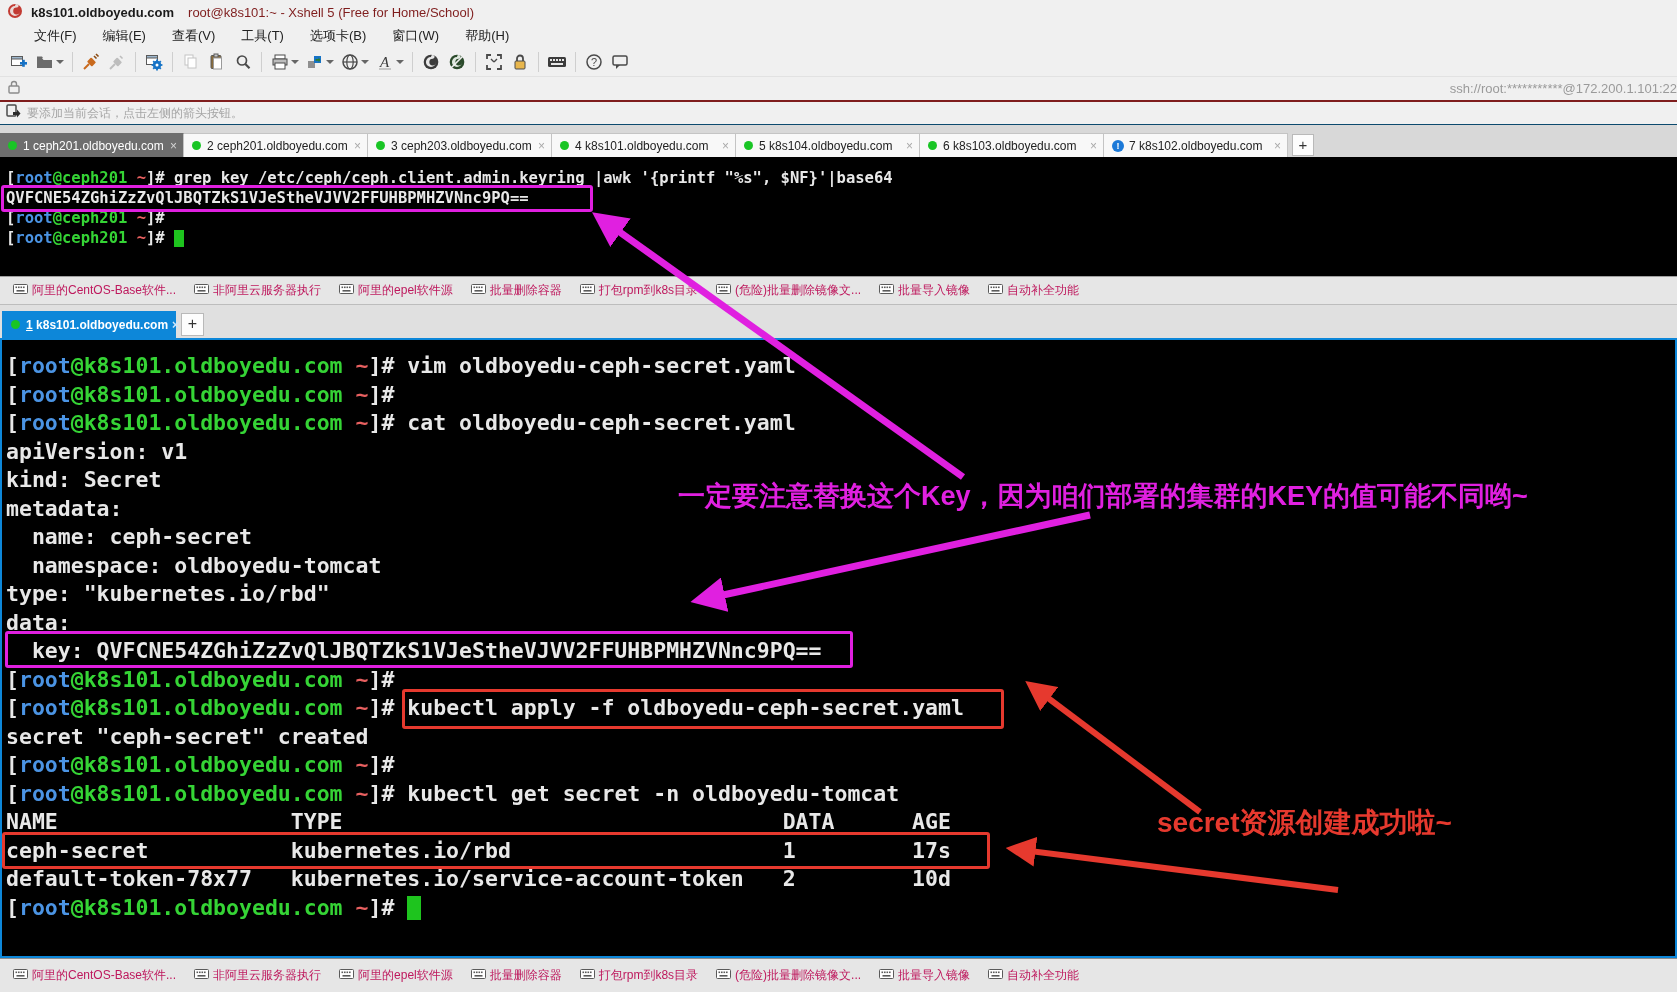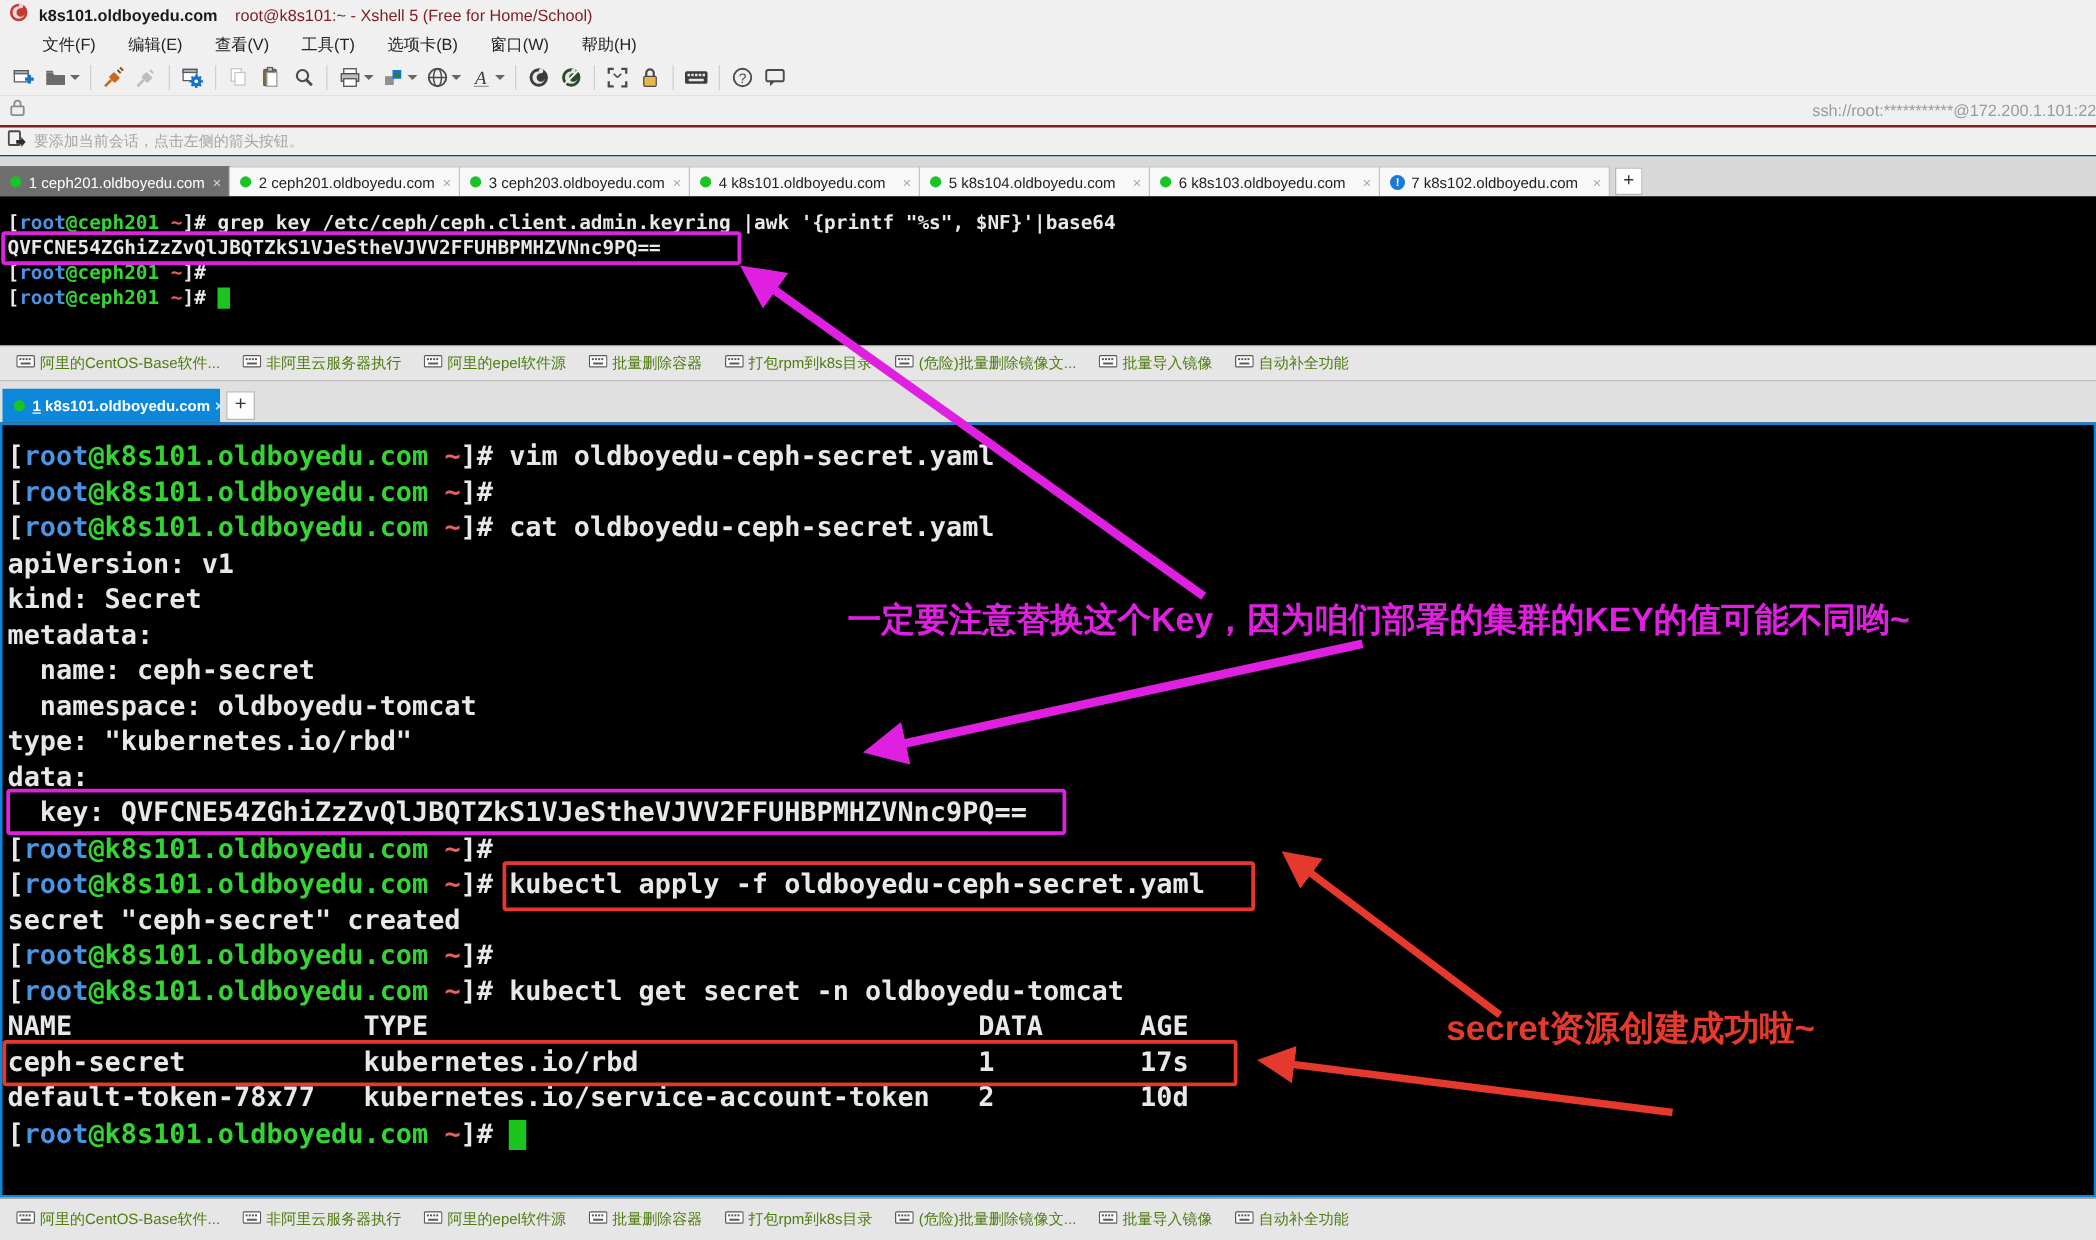--- a/index.html
+++ b/index.html
@@ -50,21 +50,21 @@
            font:bold 21.5px/28.5px "DejaVu Sans Mono", monospace; }
   .tline { white-space:pre; }
   .tline span { white-space:pre; }
   .cw { color:#e8e8e8; } .cu { color:#4b94e4; } .ch { color:#35d435; } .cr { color:#e86060; }
   .cursor { display:inline-block; background:#1ec41e; width:0.62em; height:1.08em; vertical-align:text-bottom; }
 
   
   .quickbar { left:0; width:1677px; background:#e6e6e6; border-top:1px solid #9f9f9f; display:flex; align-items:center; padding-left:6px; gap:4px; }
   #quickbar1 { top:276px; height:28px; }
   #quickbar2 { top:958px; height:34px; border-top:1px solid #8f8f8f; }
-  .qitem { display:flex; align-items:center; gap:4px; padding:3px 7px; font-size:12px; color:#4d7c0f; white-space:nowrap; }
+  .qitem { display:flex; align-items:center; gap:4px; padding:3px 7px; font-size:12px; color:#be185d; white-space:nowrap; }
 
   
   #tabstrip2 { left:0; top:304px; width:1677px; height:34px; background:#e0e0e0; border-top:1px solid #bdbdbd; }
   #tab2 { position:absolute; left:2px; bottom:0; width:174px; height:27px; background:#0d87d9; color:#fff; display:flex; align-items:center; padding:0 6px 0 9px; font-size:12px; font-weight:bold; }
   #tab2 .num { text-decoration:underline; }
   #tab2 .tclose { color:#cfe7fa; }
   #plus2 { position:absolute; left:181px; bottom:2px; width:23px; height:23px; background:#fdfdfd; border:1px solid #b9b9b9; color:#333; font-size:16px; line-height:20px; text-align:center; }
 
   
   .hlbox { position:absolute; border-radius:3px; pointer-events:none; }

